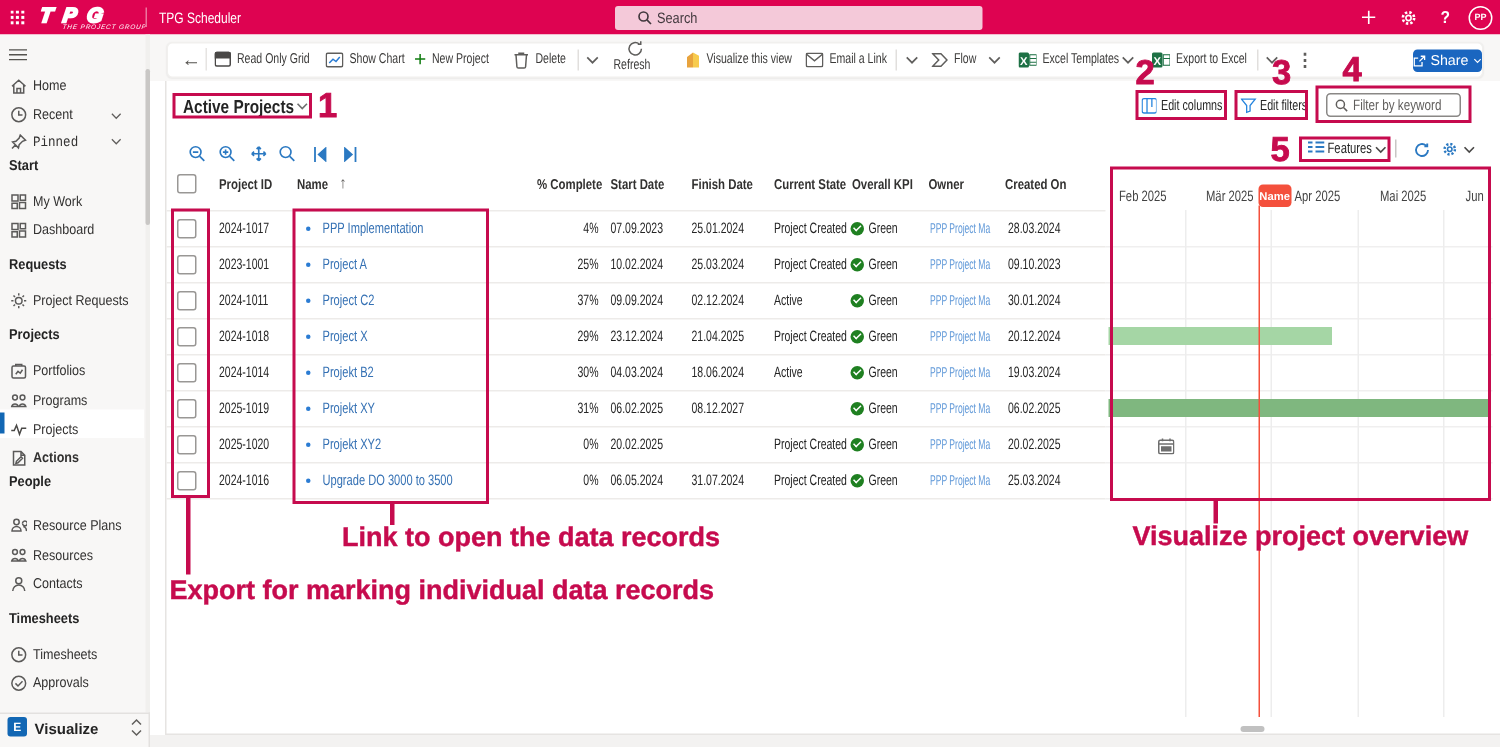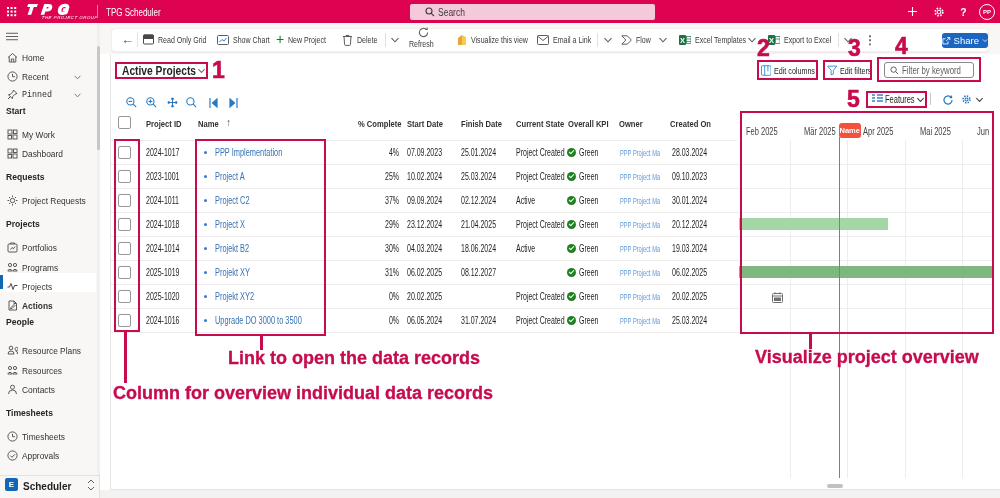--- a/index.html
+++ b/index.html
@@ -397,21 +397,21 @@
           <svg width="11" height="11" viewBox="0 0 11 11" fill="none" stroke="#5B5A59" stroke-width="1">
             <circle cx="5.5" cy="5.5" r="4.6"></circle>
             <path d="M3.3 5.6 L5 7.3 L8 4.2"></path>
           </svg>
         </span>
         <span class="t">Approvals</span>
       </div>
 
     <div class="abs" style="left:0;top:475px;width:100px;height:1px;background:#E3E1DF;"></div>
     <div class="abs" style="left:5px;top:478px;width:13px;height:13px;background:#1267B4;border-radius:2px;color:#fff;font-size:8px;font-weight:bold;display:flex;align-items:center;justify-content:center;">E</div>
-    <div class="abs" style="left:23px;top:481px;font-size:10px;font-weight:bold;color:#242424;">Scheduler</div>
+    <div class="abs" style="left:23px;top:481px;font-size:10px;font-weight:bold;color:#242424;">Visualize</div>
     <svg class="abs" style="left:87px;top:479px" width="8" height="12" viewBox="0 0 8 12" fill="none" stroke="#605E5C" stroke-width="1">
         <path d="M1 4 L4 1 L7 4 M1 8 L4 11 L7 8"></path>
       </svg>
   </div>
 
   <div class="abs" id="panel"></div>
   <div class="abs" style="left:100px;top:490px;width:900px;height:8px;background:#F3F2F1;"></div>
 
   <div class="abs" style="left:122px;top:63.5px;font-size:12.5px;font-weight:bold;color:#242424;transform:scaleX(0.82);transform-origin:0 50%;white-space:nowrap;">Active Projects</div>
   <svg class="abs" style="left:197px;top:68px" width="9" height="6" viewBox="0 0 10 6" fill="none" stroke="#707070" stroke-width="1.2">
@@ -657,17 +657,17 @@
 
     <div class="ann" style="left:113.5px;top:139px;width:26.5px;height:193px;"></div>
     <div class="annline" style="left:124px;top:332px;height:51px;"></div>
 
     <div class="ann" style="left:194.5px;top:139px;width:131px;height:196.5px;"></div>
     <div class="annline" style="left:260px;top:335.5px;height:14px;"></div>
 
     <div class="ann" style="left:740px;top:110.5px;width:254px;height:223px;"></div>
     <div class="annline" style="left:809px;top:333.5px;height:15px;"></div>
     <div class="anntxt" style="left:228px;top:347.8px;">Link to open the data records</div>
-    <div class="anntxt" style="left:113px;top:382.6px;">Column for overview individual data records</div>
+    <div class="anntxt" style="left:113px;top:382.6px;">Export for marking individual data records</div>
     <div class="anntxt" style="left:755px;top:346.6px;">Visualize project overview</div>
   </div>
 
 </div>
 
 </body></html>

